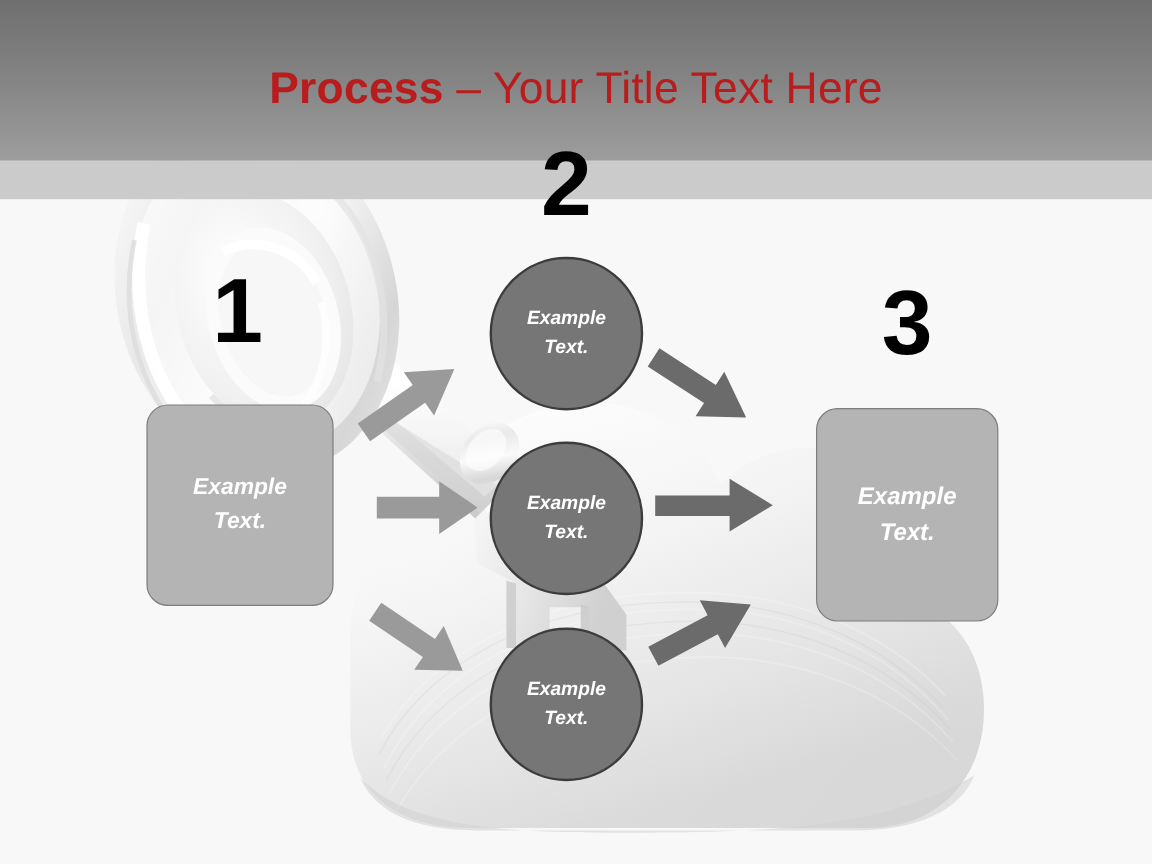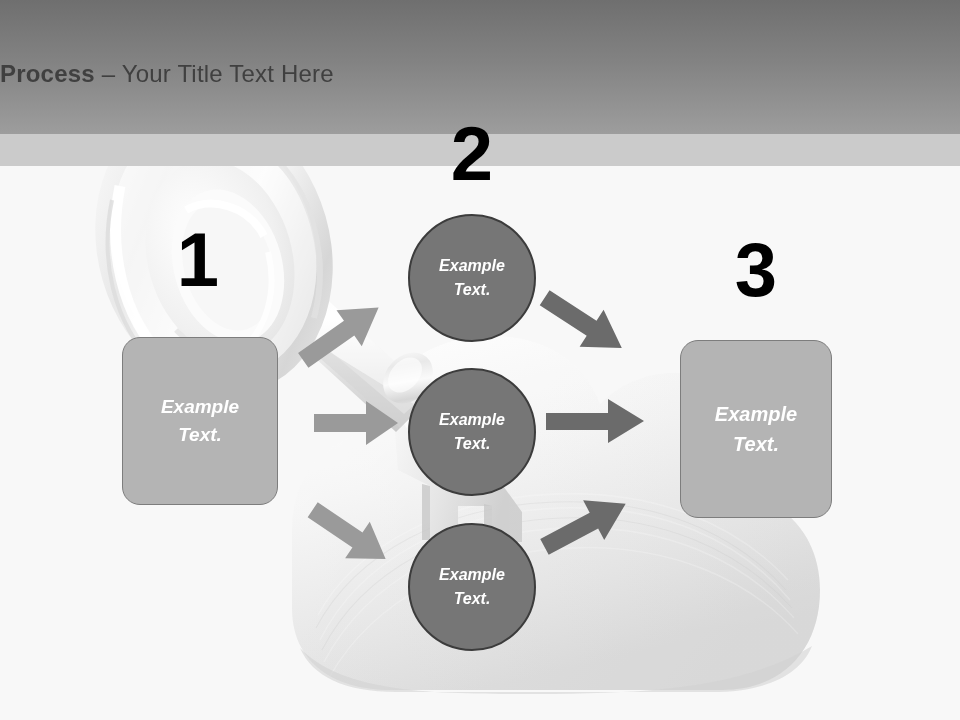--- a/index.html
+++ b/index.html
@@ -38,22 +38,23 @@
     position: absolute;
     left: 0; top: 134px;
     width: 960px; height: 32px;
     background: #cbcbcb;
     z-index: 5;
   }
   #slide-title {
     position: absolute;
     left: 0; top: 53px;
     width: 960px;
-    color: #404040;
-    font-size: 24px;
+    text-align: center;
+    color: #b91c1c;
+    font-size: 37px;
     line-height: 42px;
     letter-spacing: 0.2px;
     white-space: nowrap;
     z-index: 6;
   }
   #slide-title .t-bold { font-weight: bold; }
   #slide-title .t-light { font-weight: normal; }
 
   
   .step-num {

